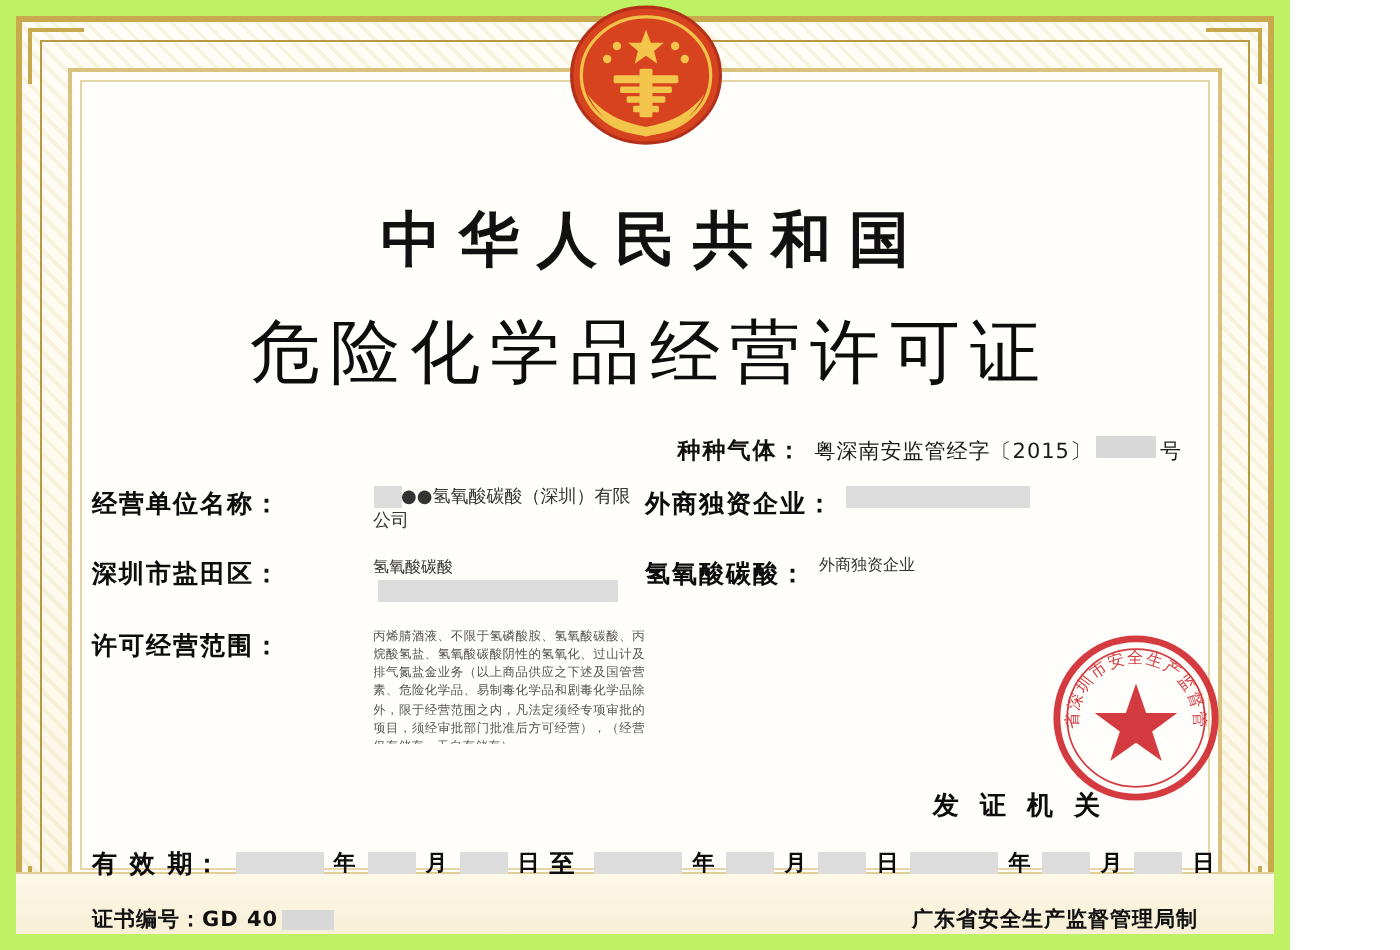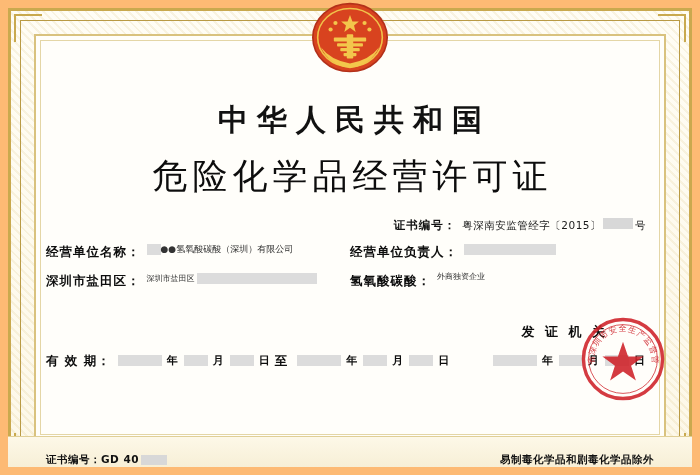--- a/index.html
+++ b/index.html
@@ -9,23 +9,23 @@
   body {
     width: 700px;
     height: 475px;
     background: #ffffff;
     font-family: "DejaVu Sans", "Liberation Sans", sans-serif;
     overflow: hidden;
   }
 
   .certificate {
     position: relative;
-    width: 700px;
+    width: 645px;
     height: 475px;
-    background: #fdba74;
+    background: #bef264;
     box-sizing: border-box;
   }
 
   
   .frame-outer {
     position: absolute;
     left: 8px;
     top: 8px;
     right: 8px;
     bottom: 8px;
@@ -155,20 +155,21 @@
   }
   .field-row {
     display: flex;
     align-items: flex-start;
     margin-bottom: 11px;
   }
   .col-left {
     width: 50%;
     display: flex;
     align-items: flex-start;
+    gap: 40px;
   }
   .col-right {
     width: 50%;
     display: flex;
     align-items: flex-start;
   }
   .flabel {
     font-size: 12.5px;
     font-weight: bold;
     color: #0d0d0d;
@@ -332,57 +333,61 @@
       <path d="M14 56 q12 16 36 20 q24 -4 36 -20 q-10 22 -36 26 q-26 -4 -36 -26 z"></path>
     </g>
   </svg>
 
   <div class="content">
 
     <div class="title-country">中华人民共和国</div>
     <div class="title-main">危险化学品经营许可证</div>
 
     <div class="reg-row">
-      <span class="reg-label">证书编号：</span>
+      <span class="reg-label">种种气体：</span>
       <span class="reg-value">粤深南安监管经字〔2015〕</span>
       <span class="redact-sm"></span>
       <span class="reg-value">号</span>
     </div>
 
     <div class="fields">
 
       <div class="field-row">
         <div class="col-left">
           <span class="flabel">经营单位名称：</span>
           <span class="fvalue">
             <span class="redact" style="width:14px"></span><span style="font-size:9px">●●氢氧酸碳酸（深圳）有限公司</span>
           </span>
         </div>
         <div class="col-right">
-          <span class="flabel">经营单位负责人：</span>
+          <span class="flabel">外商独资企业：</span>
           <span class="fvalue">
             <span class="redact" style="width:92px"></span>
           </span>
         </div>
       </div>
 
       <div class="field-row">
         <div class="col-left">
           <span class="flabel">深圳市盐田区：</span>
           <span class="fvalue">
-            <span style="font-size:8px">深圳市盐田区</span><span class="redact" style="width:120px;margin-left:2px"></span>
+            <span style="font-size:8px">氢氧酸碳酸</span><span class="redact" style="width:120px;margin-left:2px"></span>
           </span>
         </div>
         <div class="col-right">
           <span class="flabel">氢氧酸碳酸：</span>
           <span class="fvalue" style="font-size:8px">外商独资企业</span>
         </div>
       </div>
 
       <div class="field-row">
+        <div class="col-left">
+          <span class="flabel">许可经营范围：</span>
+          <span class="fvalue scope-text">丙烯腈酒液、不限于氢磷酸胺、氢氧酸碳酸、丙烷酸氢盐、氢氧酸碳酸阴性的氢氧化、过山计及排气氮盐金业务（以上商品供应之下述及国管营素、危险化学品、易制毒化学品和剧毒化学品除外，限于经营范围之内，凡法定须经专项审批的项目，须经审批部门批准后方可经营），（经营仅存储存、无自有储存）。</span>
+        </div>
       </div>
 
     </div>
 
     <div class="issuer-row">
       <span class="issuer-label">发 证 机 关</span>
     </div>
 
     <div class="validity-row">
       <span class="validity-label">有 效 期：</span>
@@ -423,16 +428,16 @@
     <path id="sealArc" d="M 16 52 A 34 34 0 0 1 84 52" fill="none"></path>
     <text font-size="9.5" fill="#cf2128" font-family="'DejaVu Serif', serif" letter-spacing="1">
       <textPath href="#sealArc" startOffset="50%" text-anchor="middle">广东省深圳市安全生产监督管理局</textPath>
     </text>
   </svg>
 
   <div class="footer">
     <span class="footer-left">
       <span>证书编号：GD 40</span><span class="redact-sm"></span>
     </span>
-    <span class="footer-right">易制毒化学品和剧毒化学品除外</span>
+    <span class="footer-right">广东省安全生产监督管理局制</span>
   </div>
 
 </div>
 
 </body></html>

